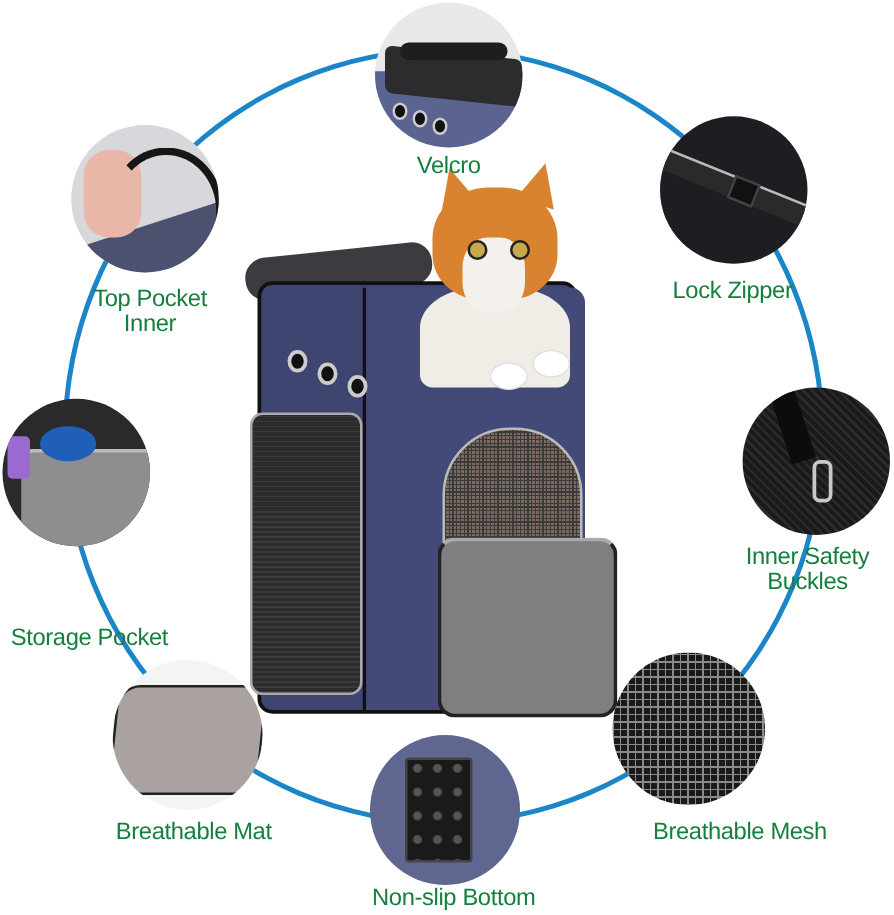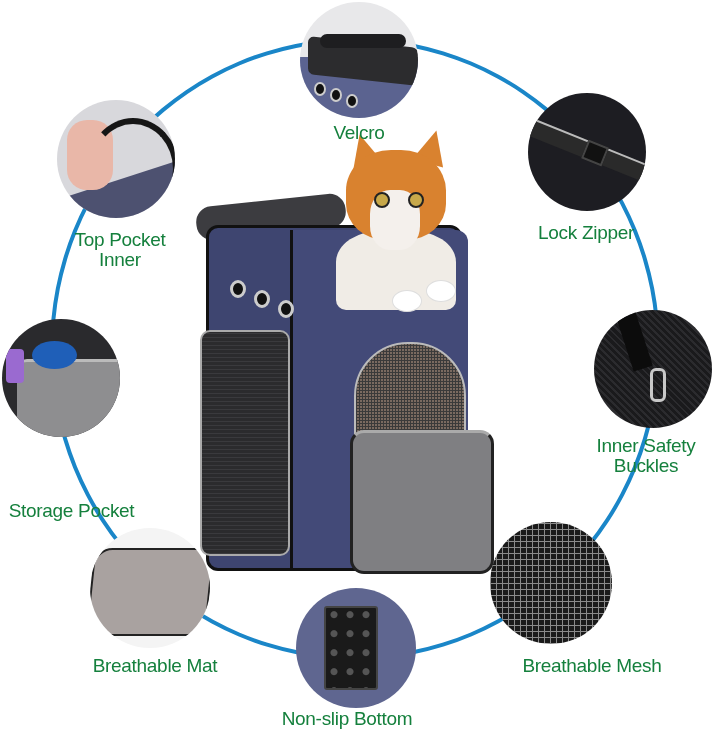--- a/index.html
+++ b/index.html
@@ -44,21 +44,21 @@
   .buckle .label { left:586px; top:436px; width:120px; }
 
   
   .mat .bubble { left:90px; top:528px; width:120px; height:120px; background:#f4f4f4; }
   .mat .b-mat { position:absolute; left:0; top:20px; width:116px; height:84px; background:#a9a2a0; border:2px solid #222; border-radius:18px; transform:skewX(-6deg); }
   .mat .label { left:70px; top:656px; width:170px; }
 
   
   .nonslip .bubble { left:296px; top:588px; width:120px; height:120px; background:#5f6690; }
   .nonslip .b-pad { position:absolute; left:28px; top:18px; width:50px; height:80px; background:#1a1a1a; border:2px solid #444; border-radius:3px; background-image:radial-gradient(circle at 50% 35%, #555 0 3px, transparent 4px); background-size:16px 19px; }
-  .nonslip .label { left:272px; top:709px; width:150px; }
+  .nonslip .label { left:288px; top:709px; width:150px; }
 
   
   .mesh .bubble { left:490px; top:522px; width:122px; height:122px; background:#1a1a1a; background-image:repeating-linear-gradient(0deg,#8a8a8a 0 1px,transparent 1px 6px),repeating-linear-gradient(90deg,#8a8a8a 0 1px,transparent 1px 6px); }
   .mesh .label { left:480px; top:656px; width:152px;margin-left:36px; }
 
   
   .product { position:absolute; left:196px; top:130px; width:300px; height:450px; }
   .p-roll { position:absolute; left:0; top:70px; width:150px; height:34px; background:#3c3c40; border-radius:16px; transform:rotate(-6deg); }
   .p-body { position:absolute; left:10px; top:95px; width:250px; height:340px; background:#3e4570; border:3px solid #111; border-radius:12px; }
   .p-side { position:absolute; left:94px; top:100px; width:175px; height:338px; background:#434a78; border-left:3px solid #111; border-radius:0 12px 12px 0; }

